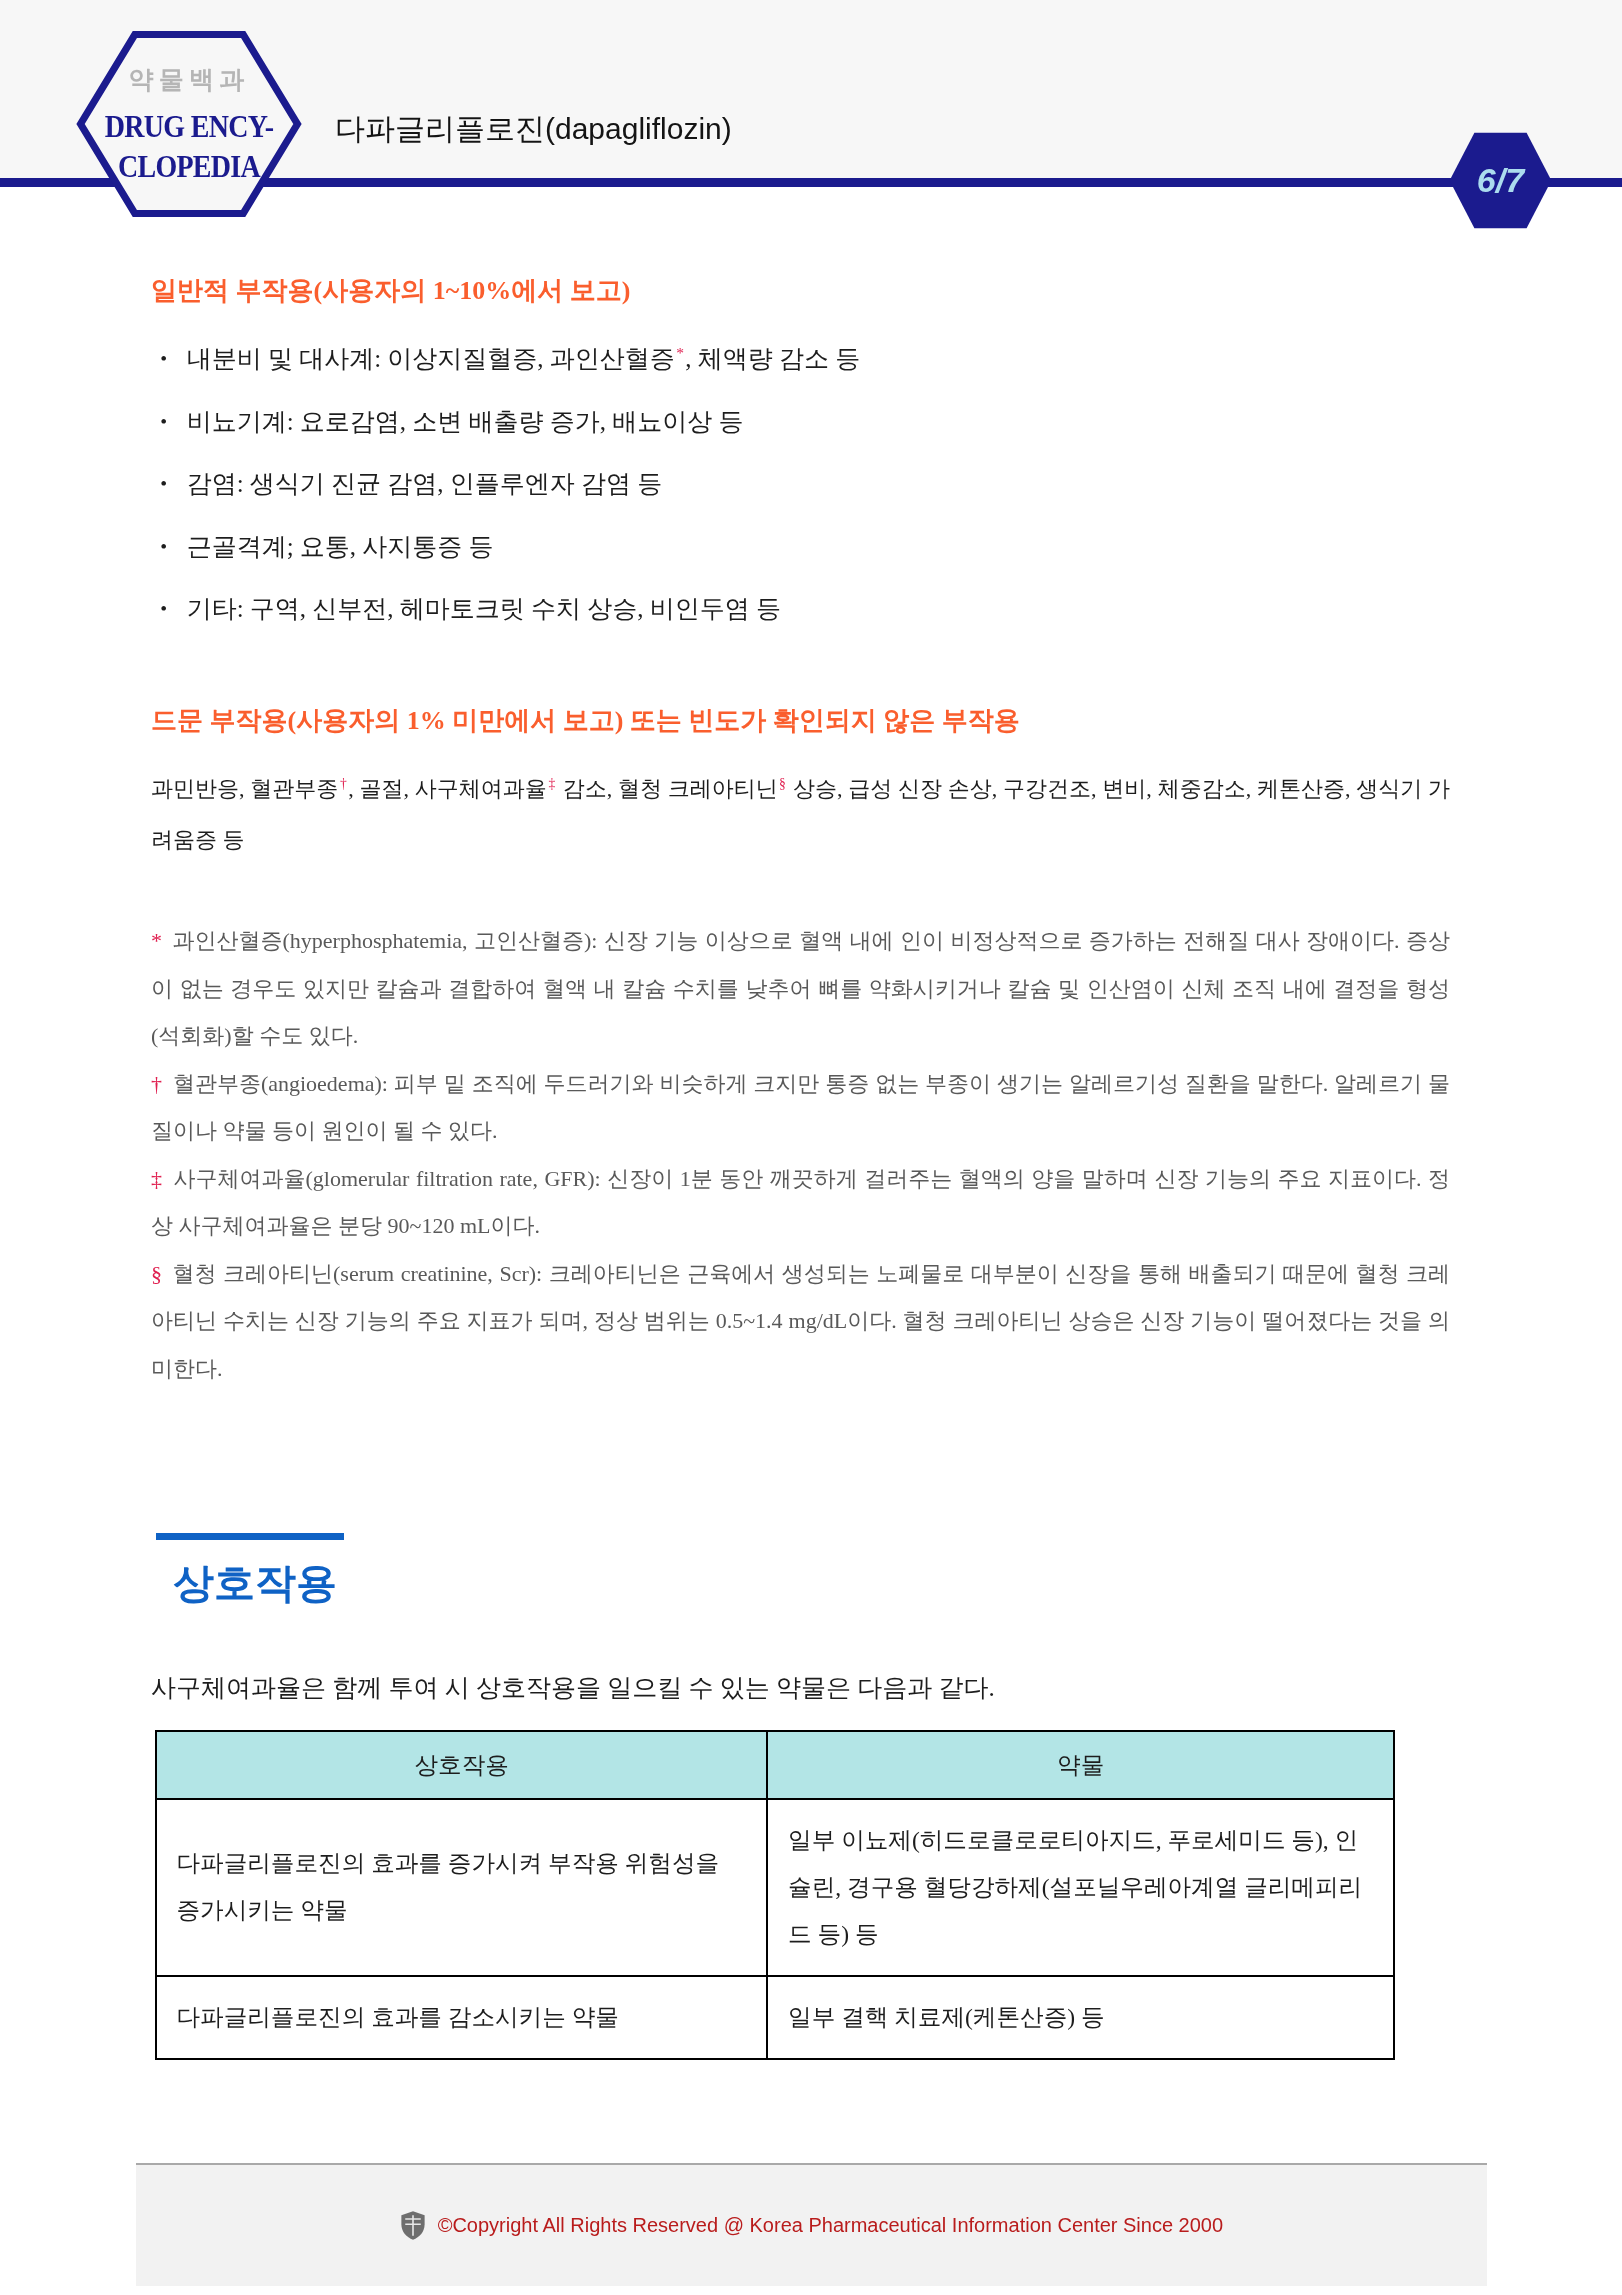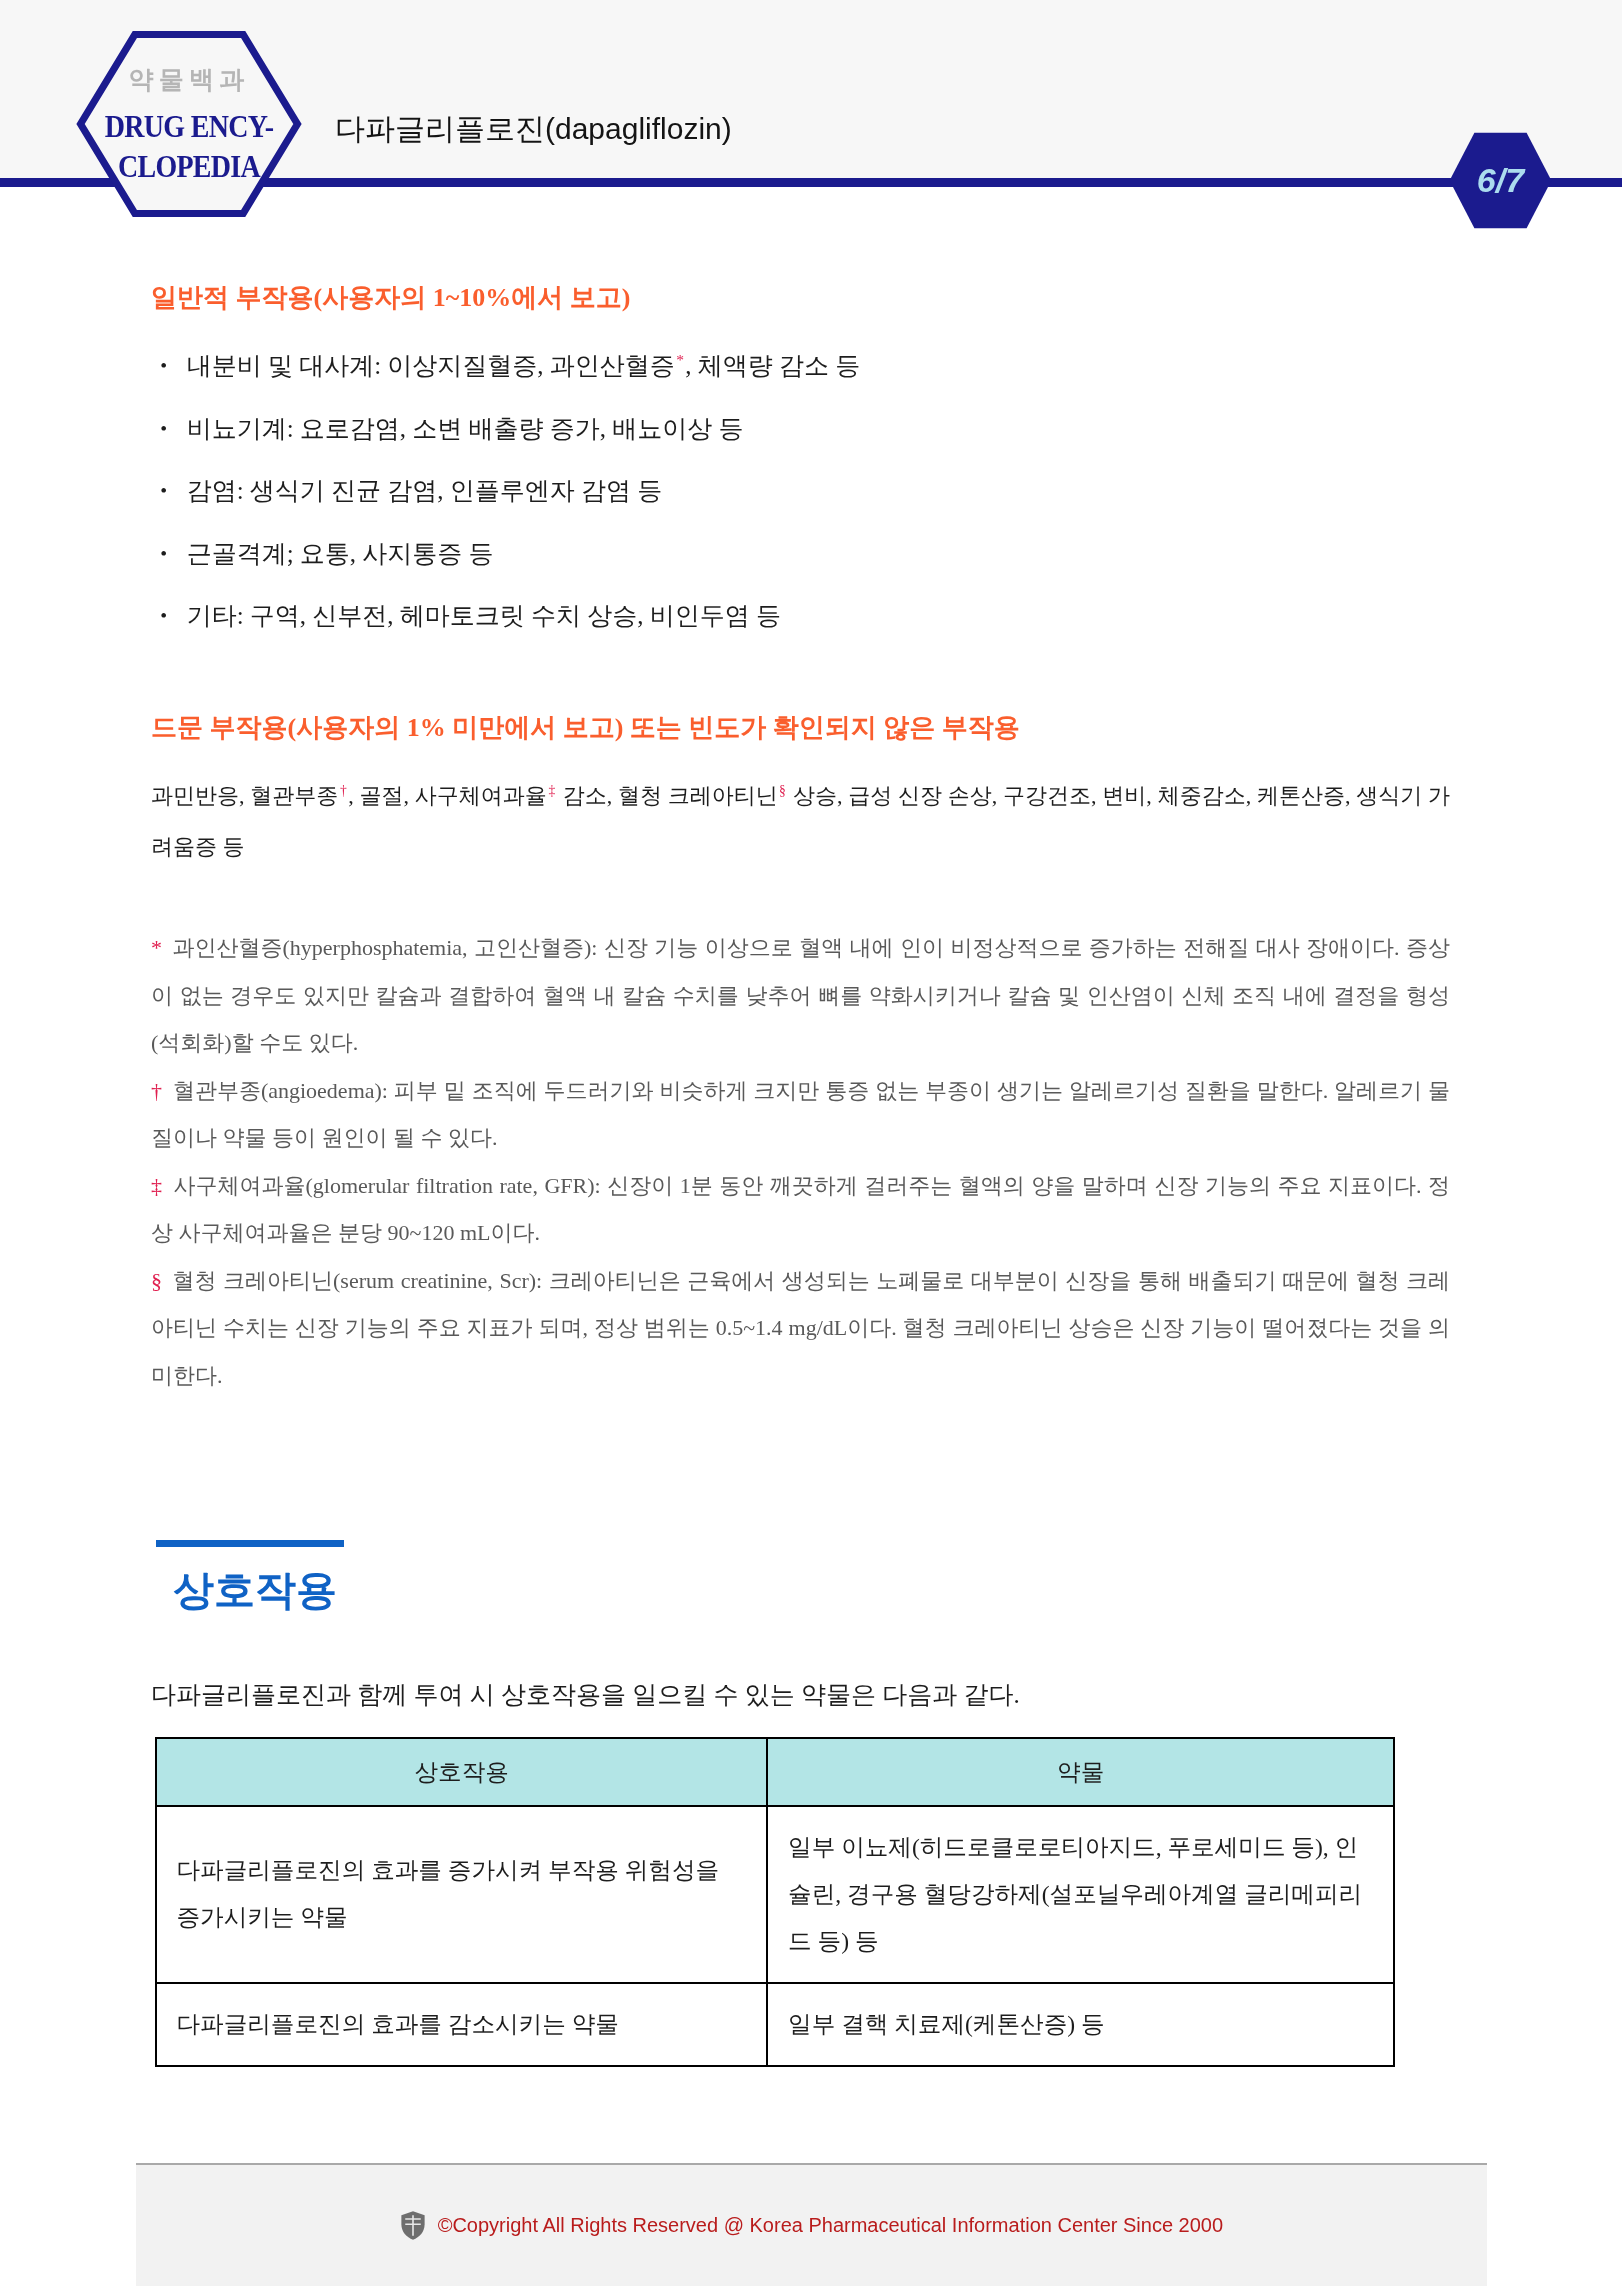--- a/index.html
+++ b/index.html
@@ -13,21 +13,21 @@
   .logo-hex{position:absolute;left:76px;top:29px;width:226px;height:190px;}
   .logo-hex svg{position:absolute;left:0;top:0;}
   .logo-kr{position:absolute;top:34px;left:0;width:100%;text-align:center;font-size:25px;font-weight:700;letter-spacing:5.2px;color:#b5b5b5;}
   .logo-en1{position:absolute;top:82px;left:0;width:100%;text-align:center;font-size:28px;font-weight:600;letter-spacing:-0.7px;color:#1b1b8e;transform:scaleY(1.15);}
   .logo-en2{position:absolute;top:122px;left:0;width:100%;text-align:center;font-size:28px;font-weight:600;letter-spacing:-0.7px;color:#1b1b8e;transform:scaleY(1.15);}
   .doc-title{position:absolute;left:335px;top:109px;font-family:"Liberation Sans",sans-serif;font-size:30px;font-weight:500;color:#141414;}
   .page-hex{position:absolute;left:1447px;top:130px;width:107px;height:101px;}
   .page-hex .num{position:absolute;left:0;top:0;width:100%;height:100%;display:flex;align-items:center;justify-content:center;
     font-family:"Liberation Sans",sans-serif;font-size:34px;font-weight:700;color:#abdcee;font-style:italic;}
   
-  .content{position:absolute;top:187px;left:0;width:1601px;padding:11px 151px;box-sizing:border-box;}
+  .content{position:absolute;top:187px;left:0;width:1601px;padding:4px 151px;box-sizing:border-box;}
   .orange-heading{margin:82px 0 0 0;font-size:26px;font-weight:600;color:#fa5e2d;}
   .rare-heading{margin:77px 0 0 0;}
   ul.bullets{list-style:none;margin:33px 0 0 0;padding:0;}
   ul.bullets li{font-size:25px;color:#1d1d1d;margin:0 0 27.5px 9.2px;line-height:1.4;}
   ul.bullets .bullet{display:inline-block;font-size:19.6px;margin-right:19.6px;vertical-align:2px;color:#1d1d1d;}
   sup.fn-sup{color:#e02050;font-size:0.62em;margin:0 1.3px;}
   .rare-text{margin:26px 0 0 0;font-size:22px;line-height:2.3;color:#1d1d1d;text-align:justify;}
   .footnotes{margin-top:52px;}
   .footnote{margin:0;font-size:22px;line-height:2.16;color:#595959;text-align:justify;}
   .fn-marker{color:#e02050;margin-right:10.5px;}
@@ -105,21 +105,21 @@
     <div class="footnotes">
       <p class="footnote"><span class="fn-marker">*</span><span>과인산혈증(hyperphosphatemia, 고인산혈증): 신장 기능 이상으로 혈액 내에 인이 비정상적으로 증가하는 전해질 대사 장애이다. 증상이 없는 경우도 있지만 칼슘과 결합하여 혈액 내 칼슘 수치를 낮추어 뼈를 약화시키거나 칼슘 및 인산염이 신체 조직 내에 결정을 형성(석회화)할 수도 있다.</span></p>
       <p class="footnote"><span class="fn-marker">†</span><span>혈관부종(angioedema): 피부 밑 조직에 두드러기와 비슷하게 크지만 통증 없는 부종이 생기는 알레르기성 질환을 말한다. 알레르기 물질이나 약물 등이 원인이 될 수 있다.</span></p>
       <p class="footnote"><span class="fn-marker">‡</span><span>사구체여과율(glomerular filtration rate, GFR): 신장이 1분 동안 깨끗하게 걸러주는 혈액의 양을 말하며 신장 기능의 주요 지표이다. 정상 사구체여과율은 분당 90~120 mL이다.</span></p>
       <p class="footnote"><span class="fn-marker">§</span><span>혈청 크레아티닌(serum creatinine, Scr): 크레아티닌은 근육에서 생성되는 노폐물로 대부분이 신장을 통해 배출되기 때문에 혈청 크레아티닌 수치는 신장 기능의 주요 지표가 되며, 정상 범위는 0.5~1.4 mg/dL이다. 혈청 크레아티닌 상승은 신장 기능이 떨어졌다는 것을 의미한다.</span></p>
     </div>
 
     <div class="section-bar"></div>
     <h2 class="interaction-heading">상호작용</h2>
 
-    <p class="intro">다파글리플로진과 함께 투여 시 상호작용을 일으킬 수 있는 약물은 다음과 같다.</p>
+    <p class="intro">사구체여과율은 함께 투여 시 상호작용을 일으킬 수 있는 약물은 다음과 같다.</p>
 
     <table class="interaction-table">
       <thead>
         <tr>
           <th style="width:49.4%">상호작용</th>
           <th>약물</th>
         </tr>
       </thead>
       <tbody>
         <tr>

